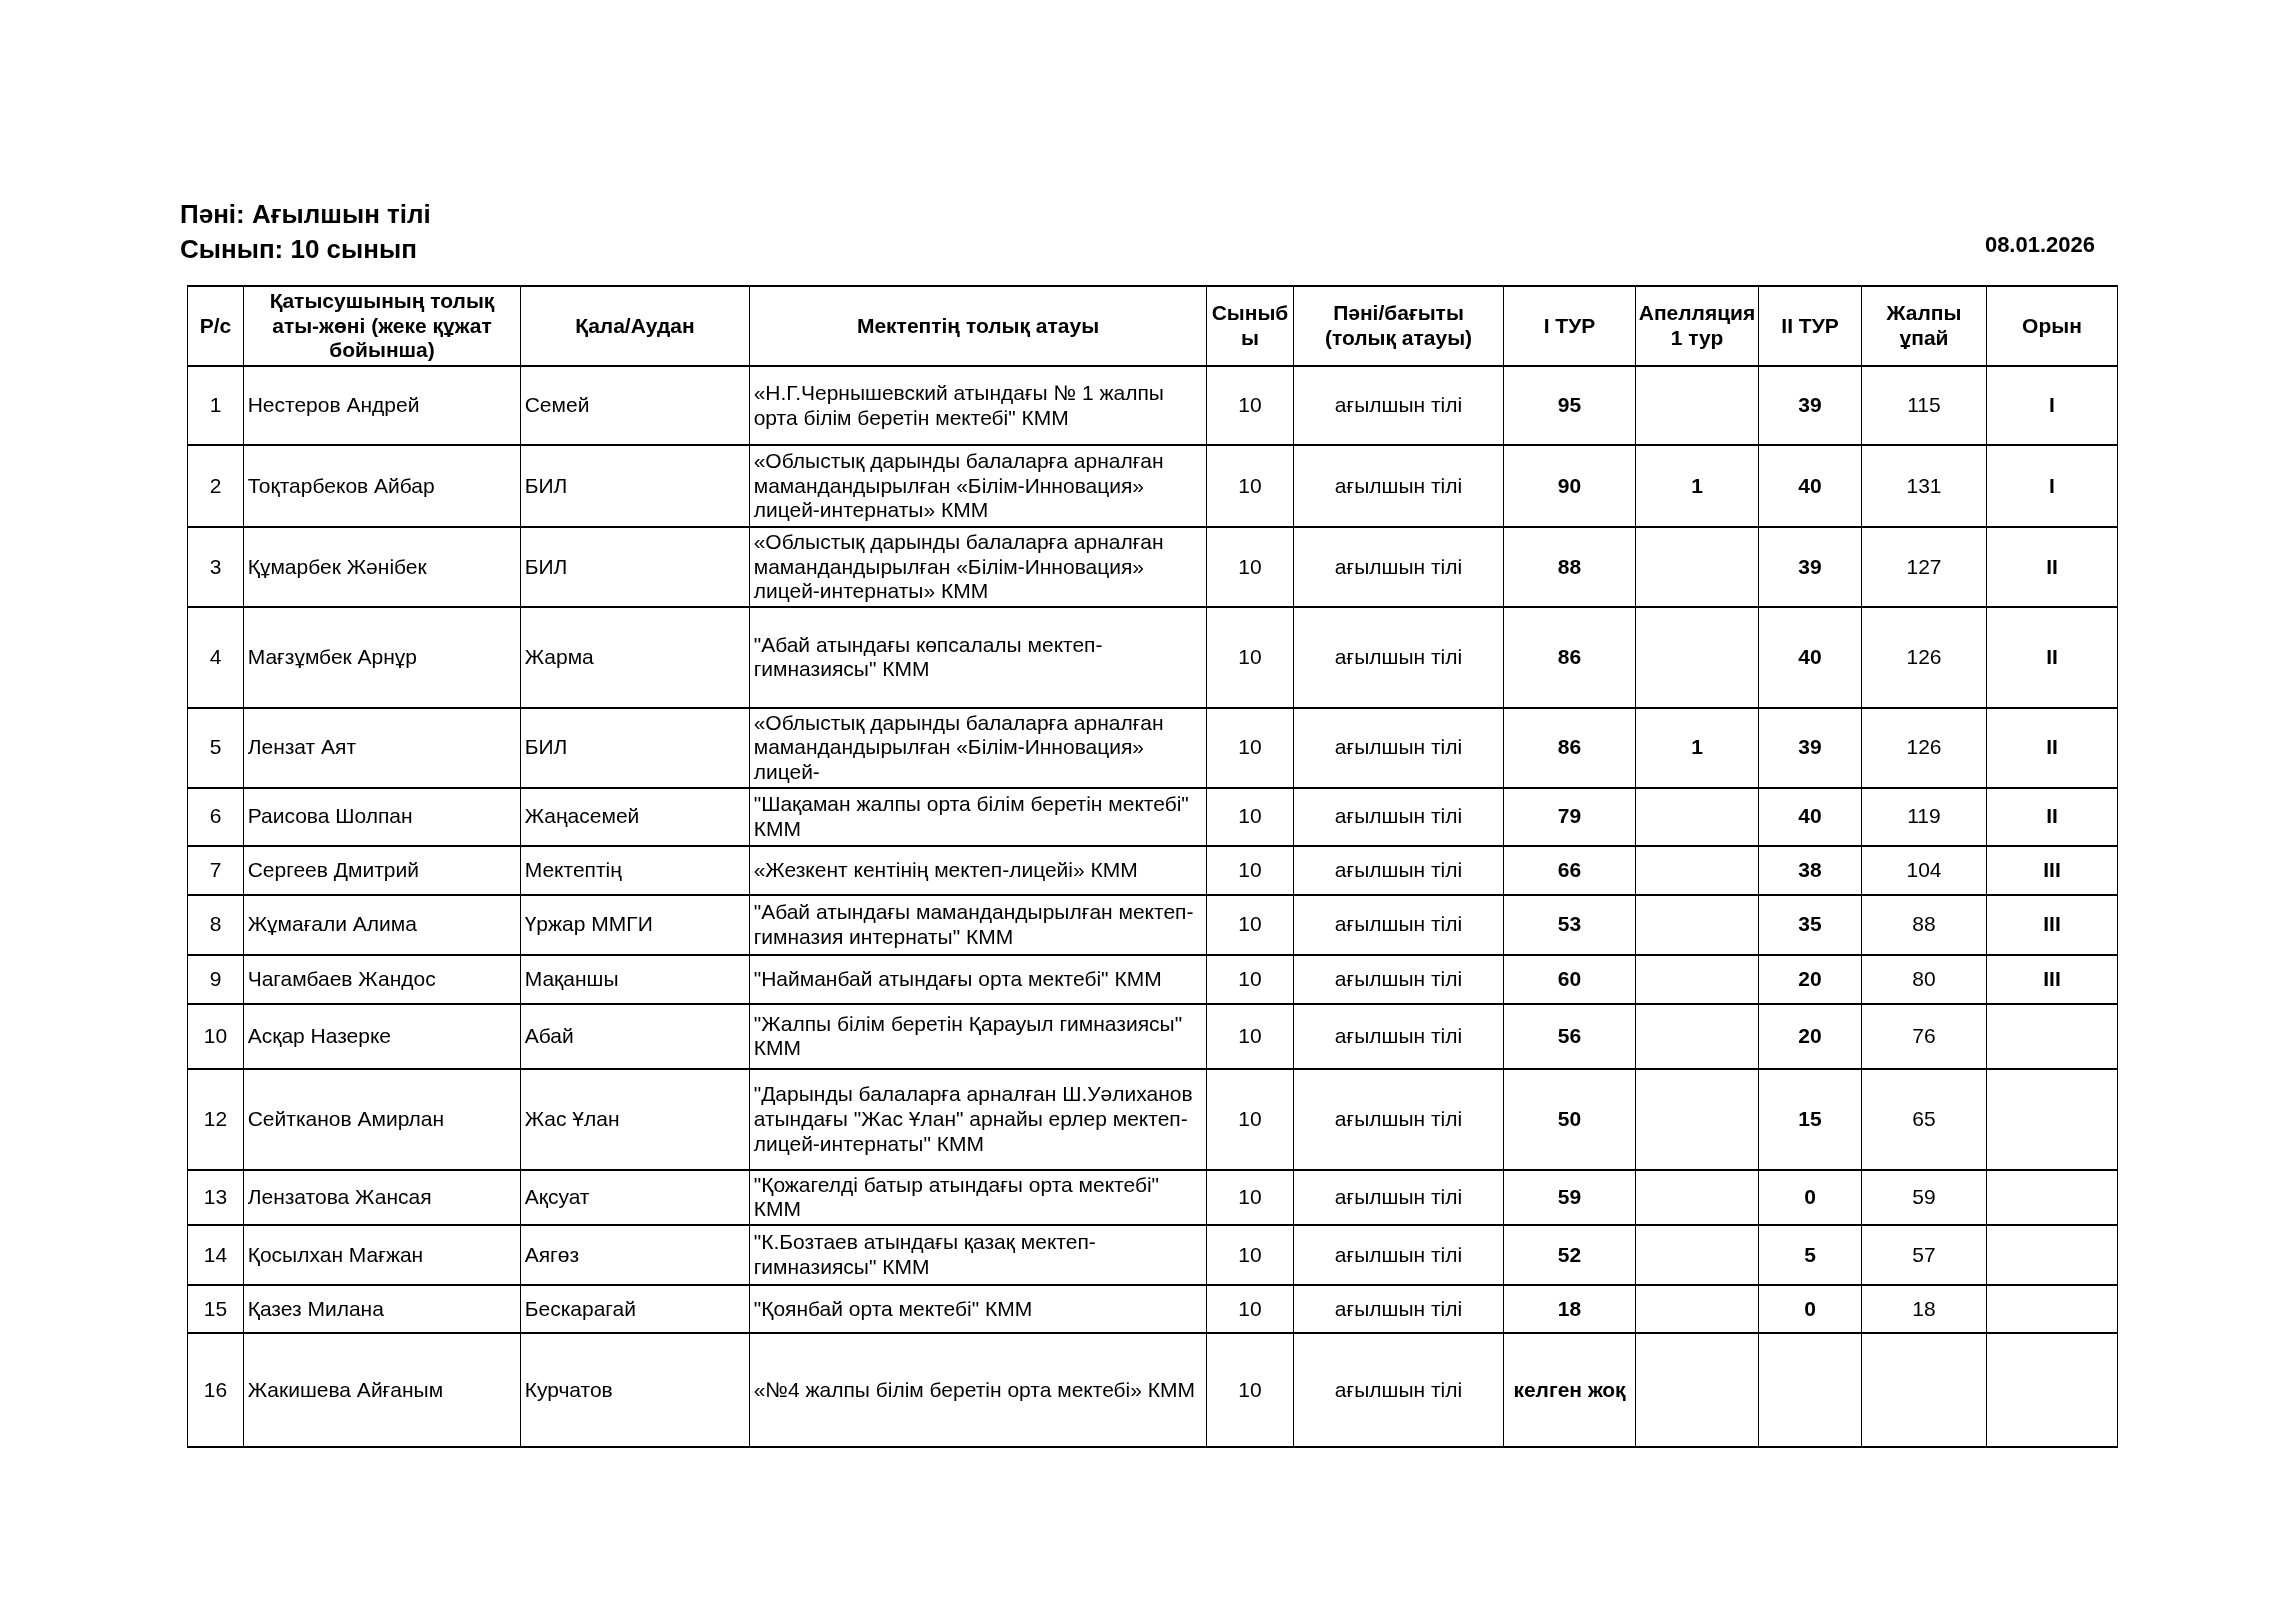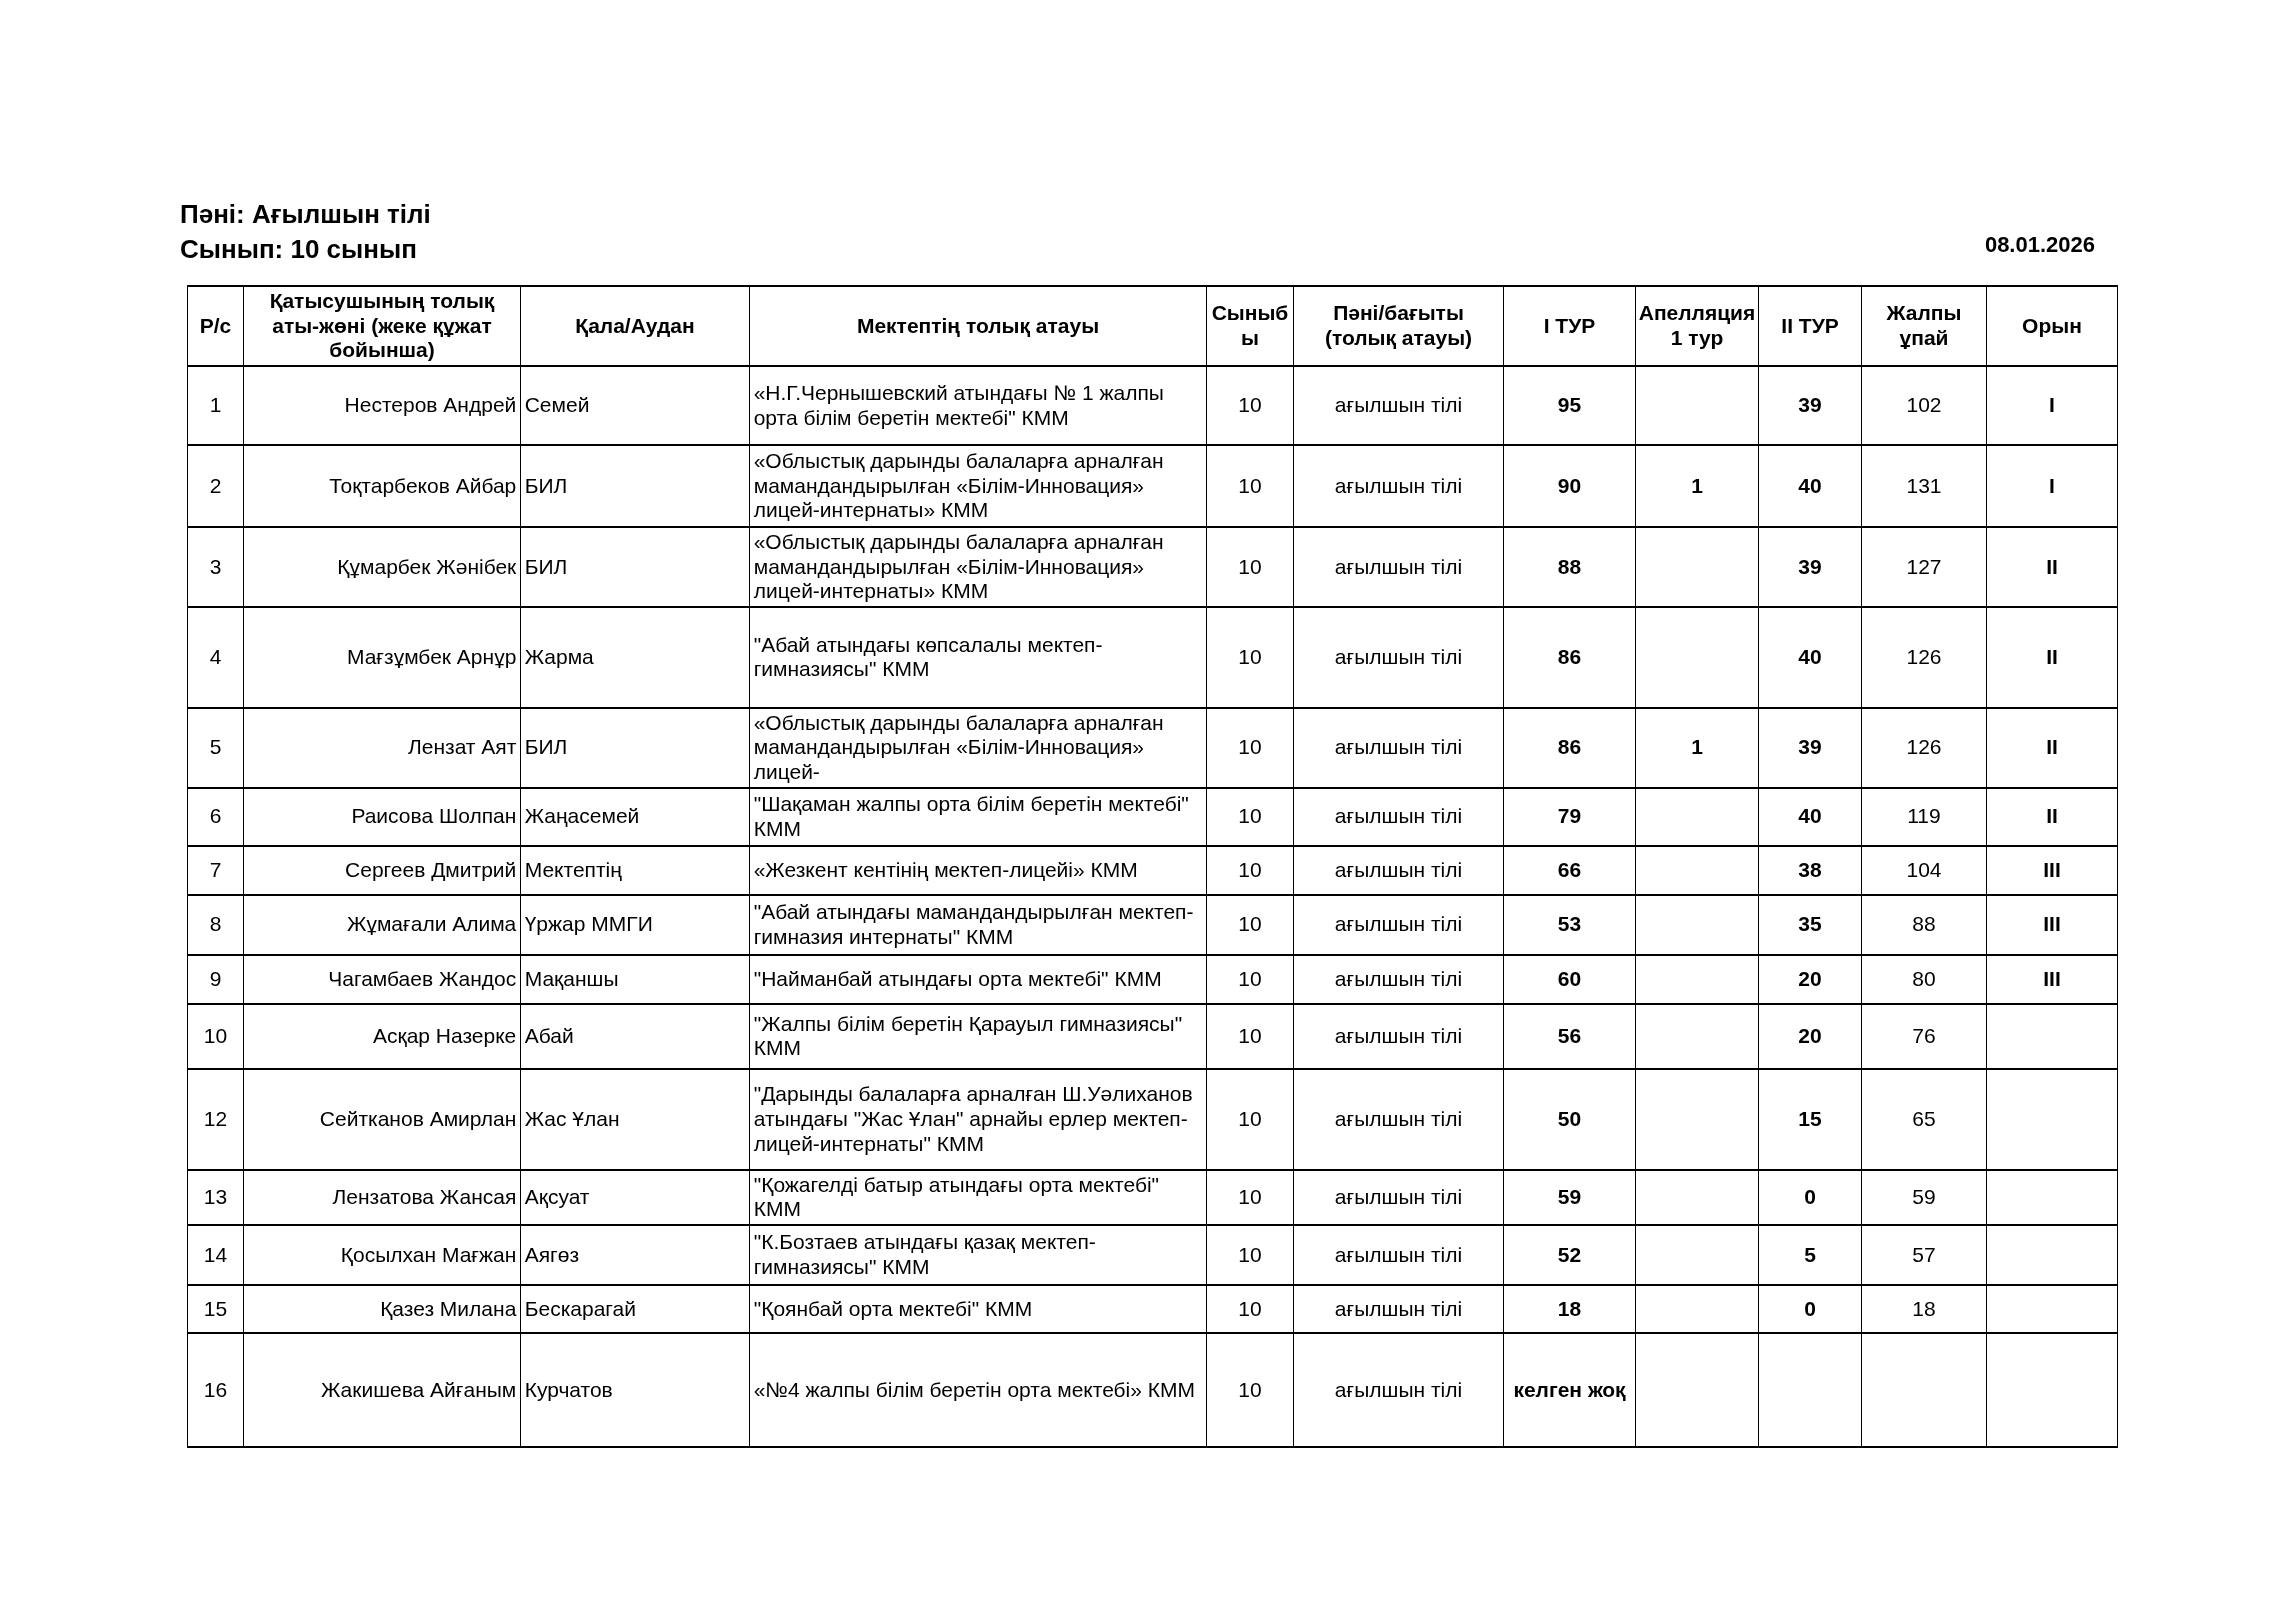--- a/index.html
+++ b/index.html
@@ -64,21 +64,21 @@
     line-height: 1.18;
     padding: 1.8px 3.7px;
     word-wrap: break-word;
   }
   table.protocol th {
     font-weight: bold;
     text-align: center;
     padding: 1.8px 2.7px;
   }
   td.c-num    { text-align: center; }
-  td.c-name   { text-align: right; padding-left: 8.2px; margin-left: 28px; }
+  td.c-name   { text-align: left; padding-left: 8.2px; margin-left: 28px; }
   td.c-city   { text-align: left; padding-left: 8.2px; }
   td.c-school { text-align: left; padding-left: 9.1px; padding-right: 7.3px; font-size: 20px; line-height: 1.25; }
   td.c-grade, td.c-subject { text-align: center; }
   td.c-t1, td.c-appeal, td.c-t2, td.c-place {
     text-align: center;
     font-weight: bold;
   }
   td.c-total { text-align: center; font-weight: normal; }
 </style>
 </head>
@@ -127,21 +127,21 @@
       <tr style="height:79px">
         <td class="c-num">1</td>
         <td class="c-name">Нестеров Андрей</td>
         <td class="c-city">Семей</td>
         <td class="c-school">«Н.Г.Чернышевский атындағы № 1  жалпы орта білім беретін мектебі" КММ</td>
         <td class="c-grade">10</td>
         <td class="c-subject">ағылшын тілі</td>
         <td class="c-t1">95</td>
         <td class="c-appeal"></td>
         <td class="c-t2">39</td>
-        <td class="c-total">102</td>
+        <td class="c-total">115</td>
         <td class="c-place">I</td>
       </tr>
       <tr style="height:82px">
         <td class="c-num">2</td>
         <td class="c-name">Тоқтарбеков Айбар</td>
         <td class="c-city">БИЛ</td>
         <td class="c-school">«Облыстық дарынды балаларға арналған мамандандырылған «Білім-Инновация» лицей-интернаты» КММ</td>
         <td class="c-grade">10</td>
         <td class="c-subject">ағылшын тілі</td>
         <td class="c-t1">90</td>

